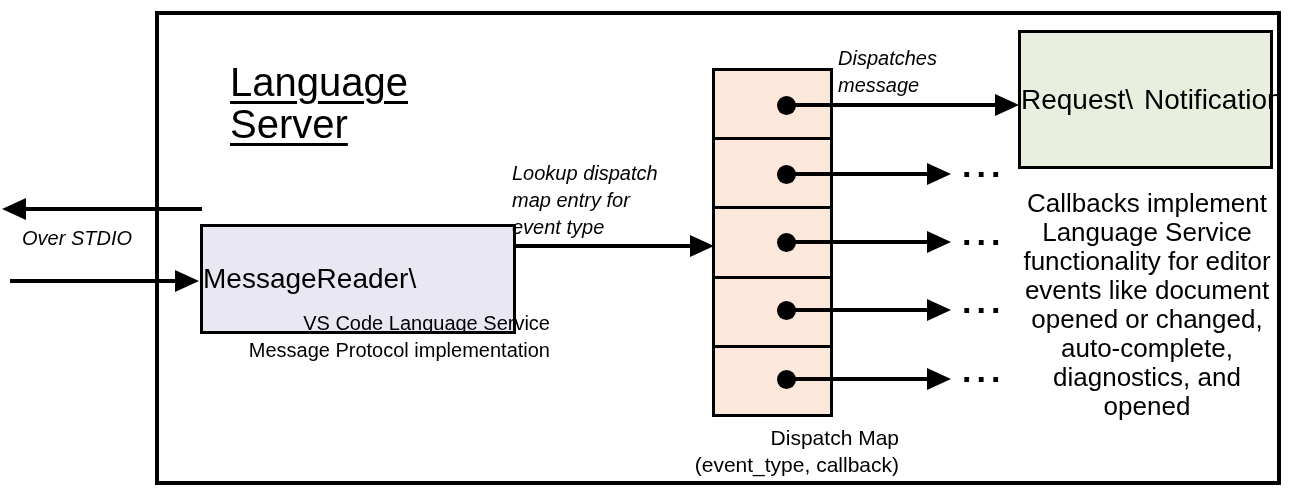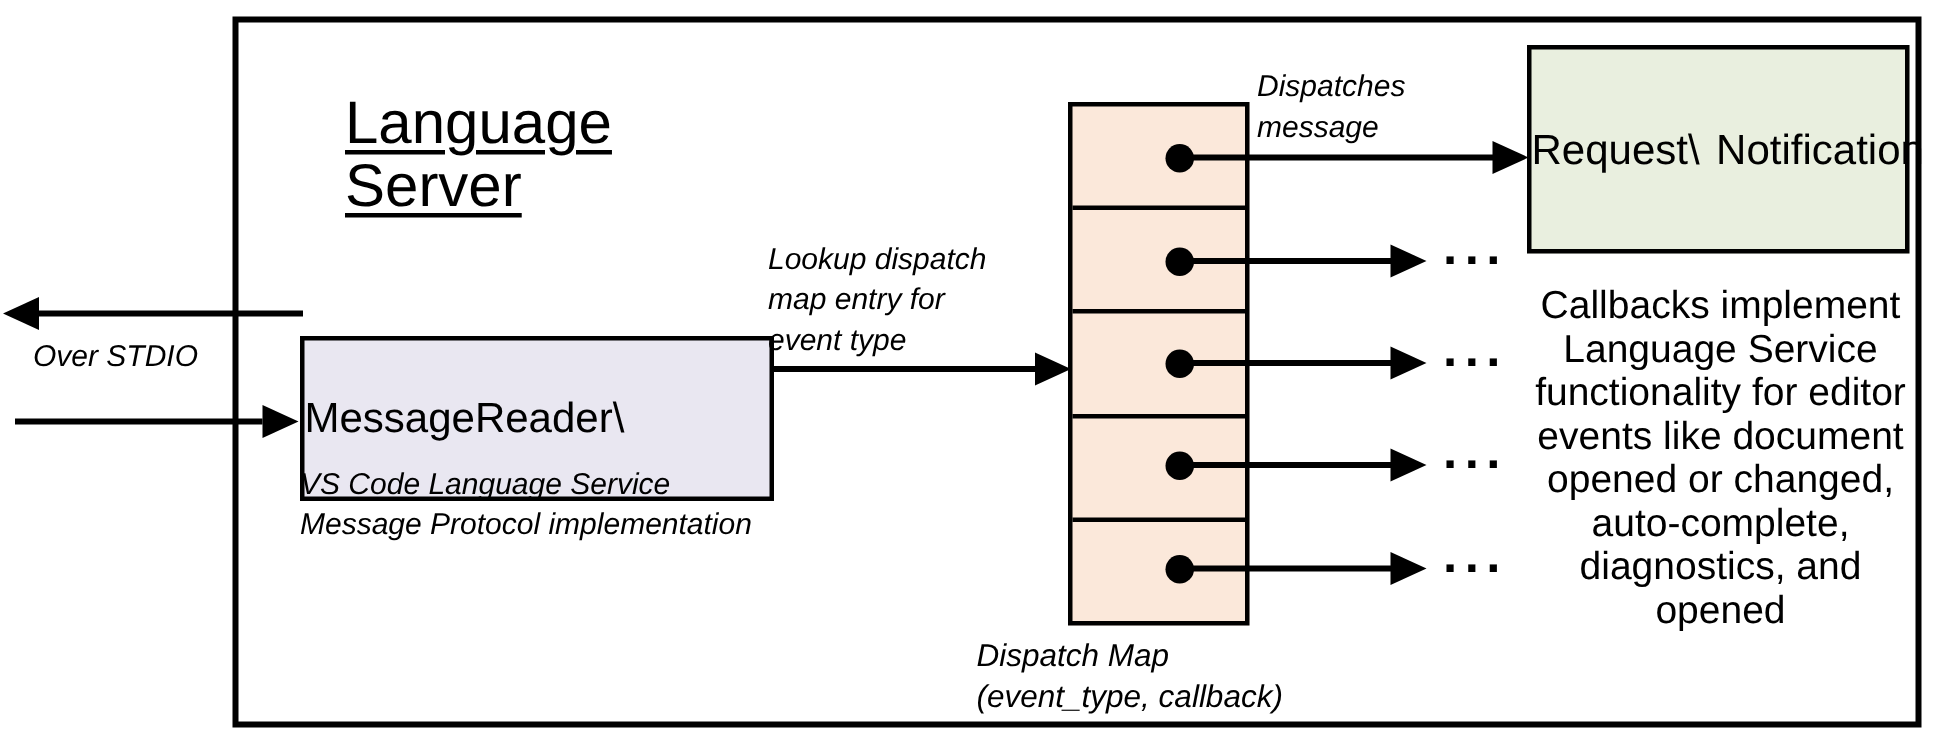--- a/index.html
+++ b/index.html
@@ -10,21 +10,21 @@
        align-items:center;justify-content:flex-start;text-align:center;gap:11px;}
   .outer{position:absolute;left:155px;top:11px;width:1126px;height:474px;border:4px solid var(--ink,#000);background:#fff;}
   .title{position:absolute;left:230px;top:61px;width:300px;text-align:left;font-size:40px;line-height:42px;
          text-decoration:underline;text-decoration-thickness:3px;text-underline-offset:5px;}
   .hline{position:absolute;height:4px;background:var(--ink,#000);}
   .head-r{position:absolute;width:0;height:0;border-top:11px solid transparent;
           border-bottom:11px solid transparent;border-left:24px solid var(--ink,#000);}
   .head-l{position:absolute;width:0;height:0;border-top:11px solid transparent;
           border-bottom:11px solid transparent;border-right:24px solid var(--ink,#000);}
   .lbl{position:absolute;font-style:italic;font-size:20px;line-height:27px;text-align:left;}
-  .cap{position:absolute;font-size:21px;line-height:27px;text-align:left;font-style:italic;}
+  .cap{position:absolute;font-size:21px;line-height:27px;text-align:right;}
   .reader{left:200px;top:192px;width:316px;height:110px;background:var(--reader-fill,#E9E7F1);
           font-size:28px;line-height:36px;margin-top:32px;}
   .map{position:absolute;left:712px;top:68px;width:121px;height:349px;border:3px solid var(--ink,#000);
        background:var(--map-fill,#FBE8DA);display:flex;flex-direction:column;}
   .cell{flex:1;}
   .cell + .cell{border-top:3px solid var(--ink,#000);}
   .dot{position:absolute;width:19px;height:19px;border-radius:50%;background:var(--ink,#000);left:777px;}
   .callback{left:1018px;top:30px;width:255px;height:139px;background:var(--callback-fill,#E9EFDF);
             font-size:28px;line-height:36px;}
   .ellipsis{position:absolute;font-size:34px;font-weight:700;line-height:30px;letter-spacing:5px;left:962px;}

